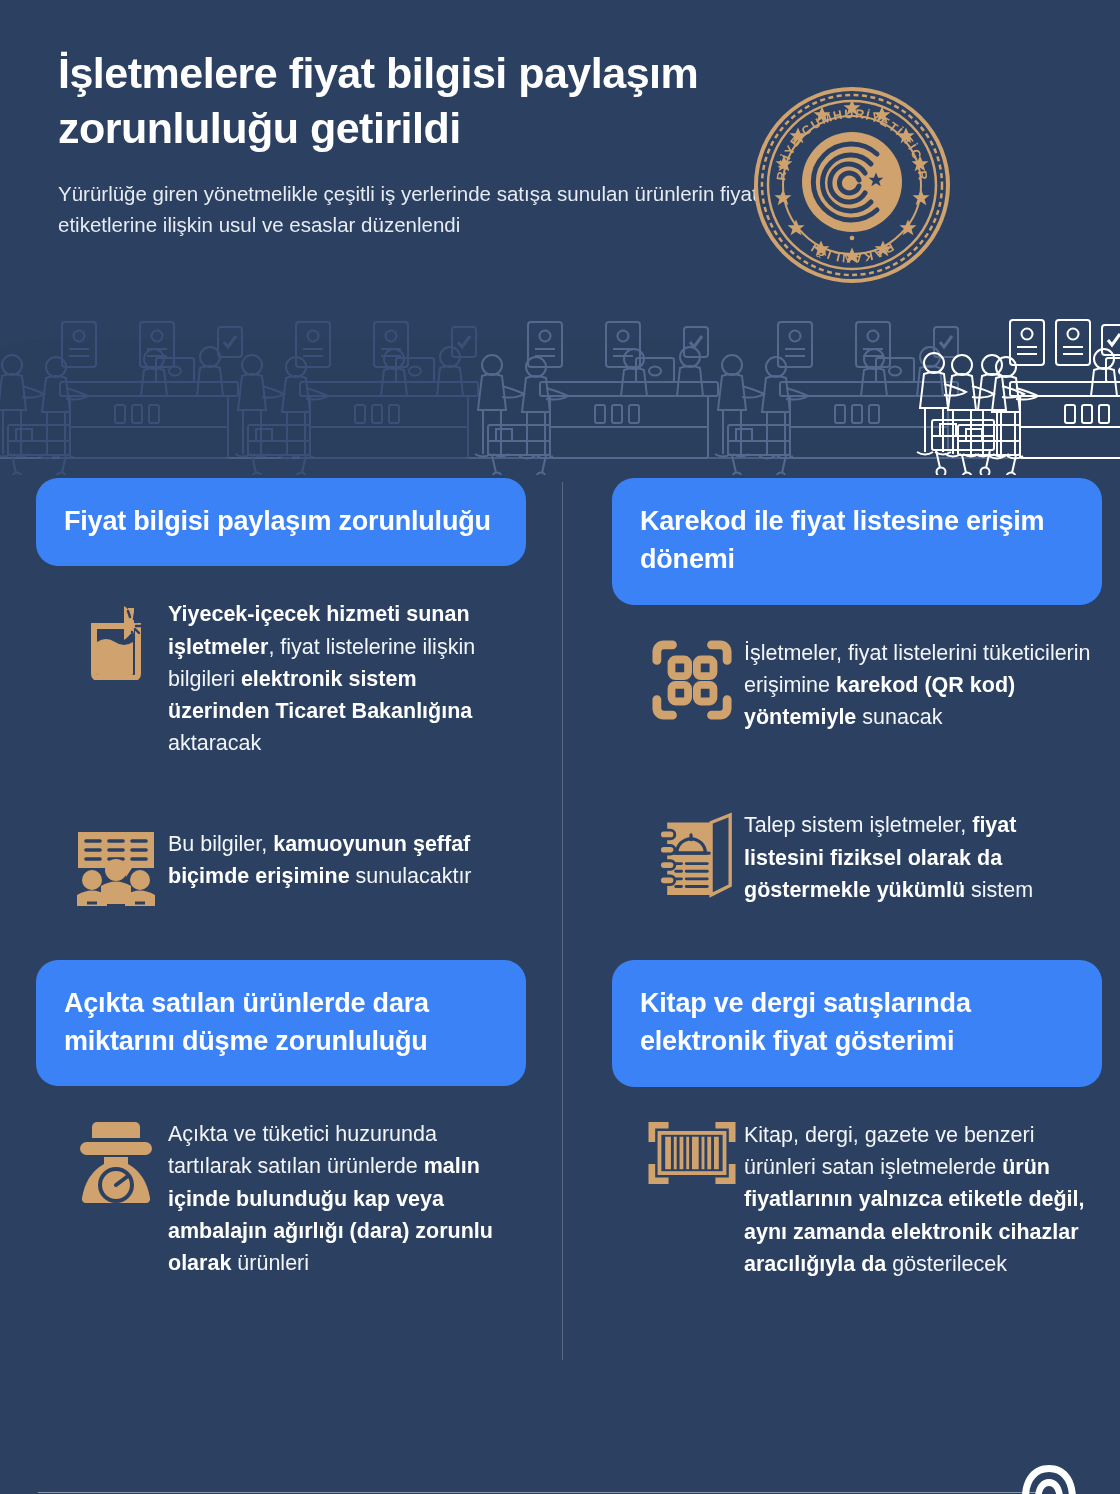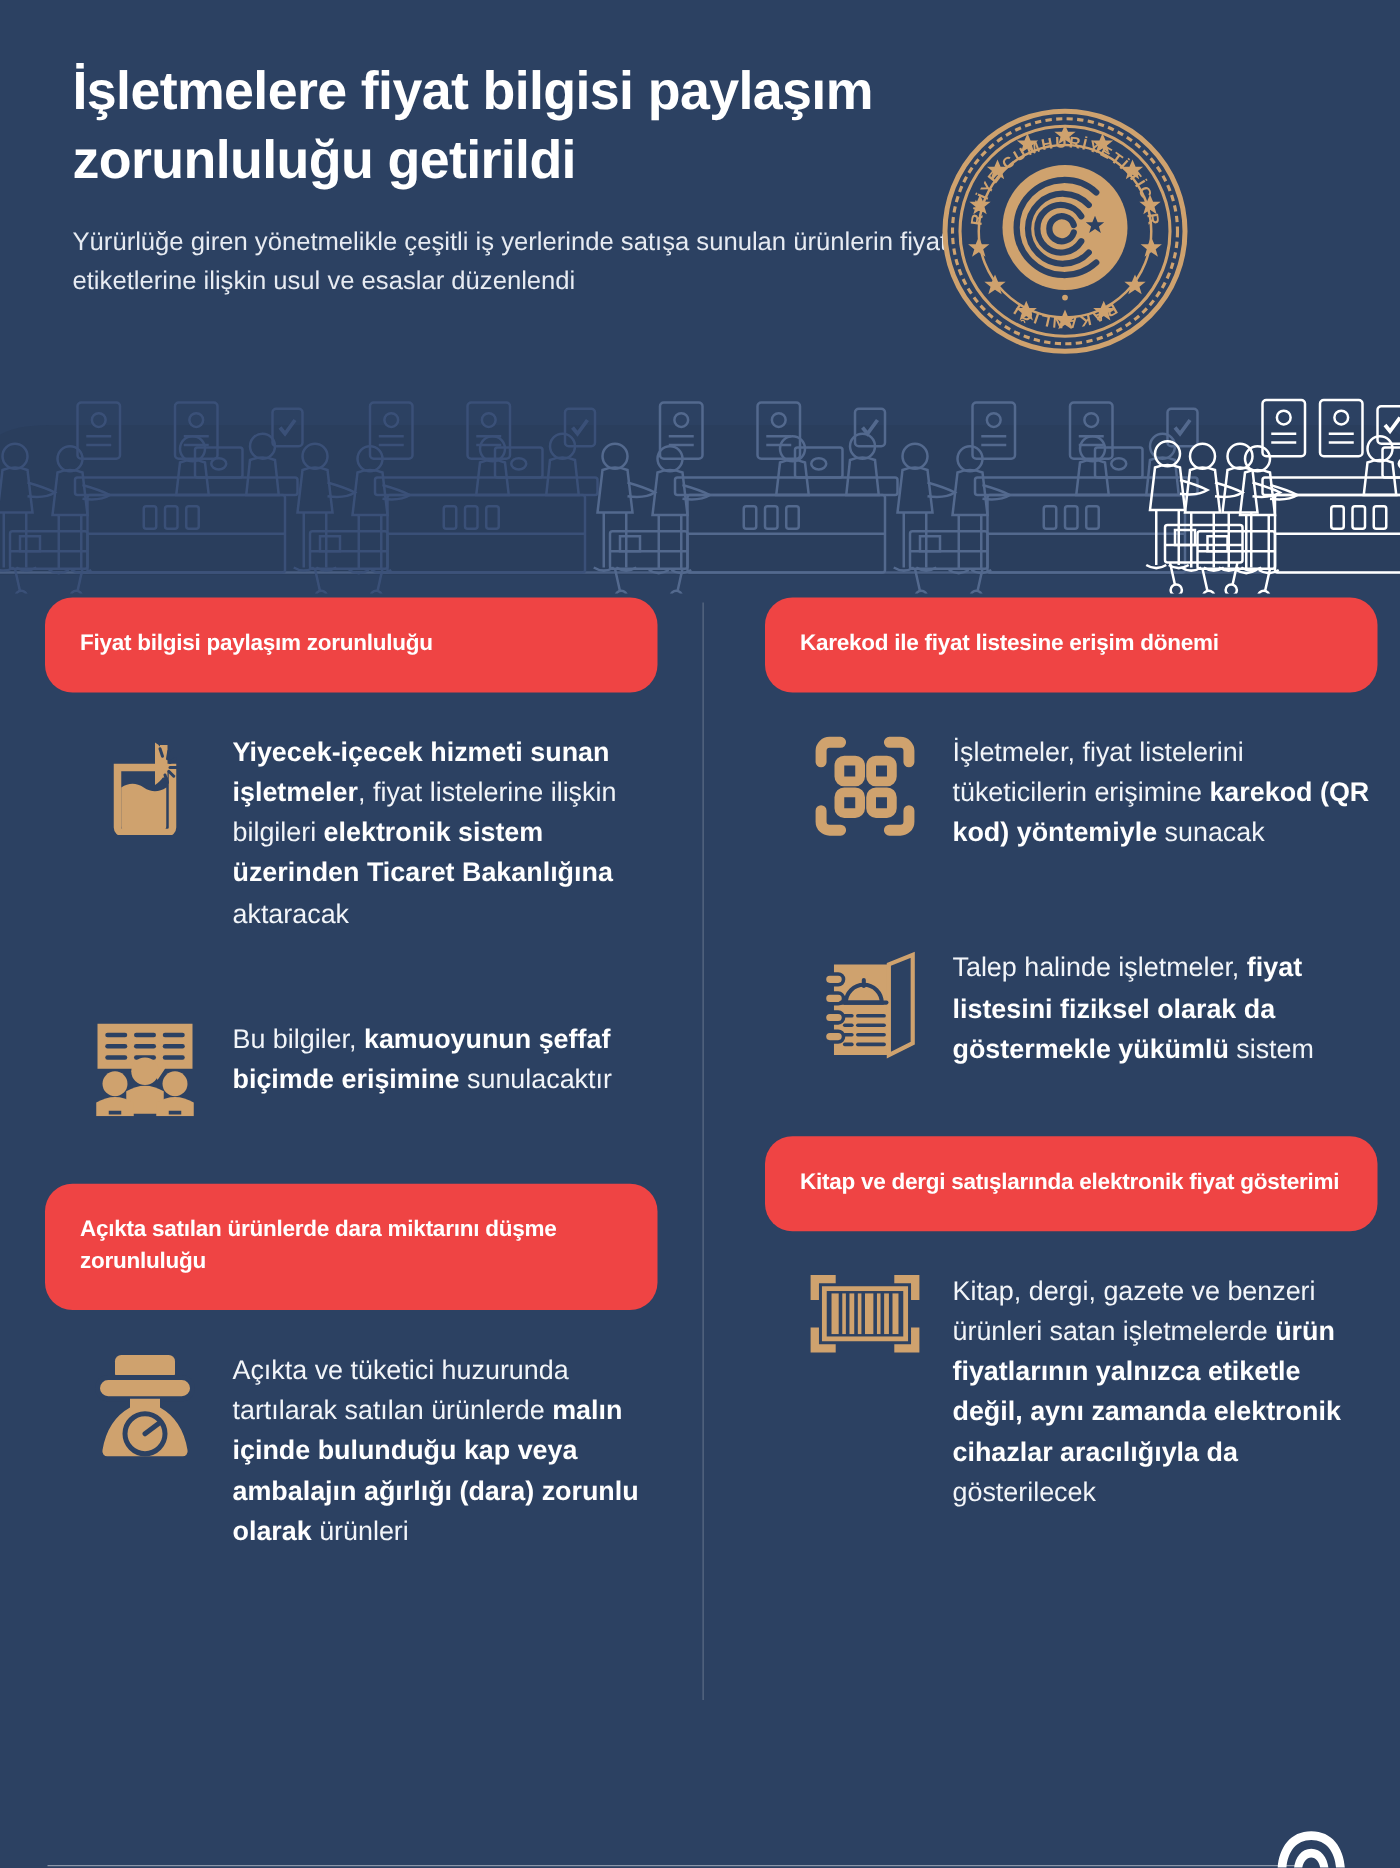--- a/index.html
+++ b/index.html
@@ -43,31 +43,31 @@
   }
   .divider{
     position:absolute; left:562px; top:4px; width:1px; height:878px;
     background:rgba(255,255,255,0.22);
   }
   .col{ position:absolute; width:490px; }
   .col-left{ left:36px; top:0; }
   .col-right{ left:612px; top:0; }
 
   .card-head{
-    background:#ef4444;
+    background:#3b82f6;
     border-radius:22px;
     padding:24px 28px 26px 28px;
-    font-size:18px; font-weight:700; line-height:1.42;
+    font-size:27px; font-weight:700; line-height:1.42;
     letter-spacing:-0.2px;
   }
   .card-head.h2{ margin-top:0; }
 
   .items{ padding:0 6px; }
   .item{
-    display:flex; align-items:flex-start; gap:22px;
+    display:flex; align-items:flex-start; gap:4px;
     padding:30px 0 0 26px;
   }
   .item .ico{ flex:0 0 auto; width:96px; display:flex; justify-content:center; padding-top:4px; }
   .item .txt{
     flex:1 1 auto;
     font-size:21.5px; line-height:1.50; font-weight:400;
     color:#f2f5f9; padding-top:2px;
   }
   .item .txt b{ font-weight:700; color:#ffffff; }
 
@@ -448,21 +448,21 @@
                 <line x1="38" y1="55" x2="60" y2="55"></line>
               <line x1="27" y1="63" x2="33" y2="63"></line>
                 <line x1="38" y1="63" x2="60" y2="63"></line>
               <line x1="27" y1="71" x2="33" y2="71"></line>
                 <line x1="38" y1="71" x2="60" y2="71"></line>
               <line x1="27" y1="79" x2="33" y2="79"></line>
                 <line x1="38" y1="79" x2="60" y2="79"></line>
             </g>
           </svg>
         </span>
-        <span class="txt"><span>Talep halinde işletmeler, </span><b>fiyat listesini fiziksel olarak da göstermekle yükümlü</b><span> sistem</span></span>
+        <span class="txt"><span>Talep sistem işletmeler, </span><b>fiyat listesini fiziksel olarak da göstermekle yükümlü</b><span> sistem</span></span>
       </div>
     </div>
 
     <div class="gap-block"></div>
 
     <div class="card-head h2">Kitap ve dergi satışlarında elektronik fiyat gösterimi</div>
 
     <div class="items">
       <div class="item">
         <span class="ico">

